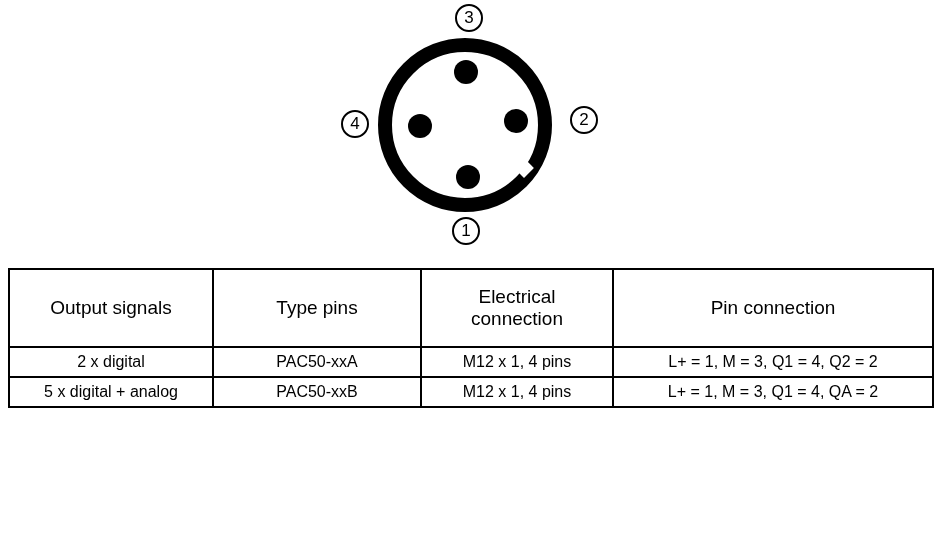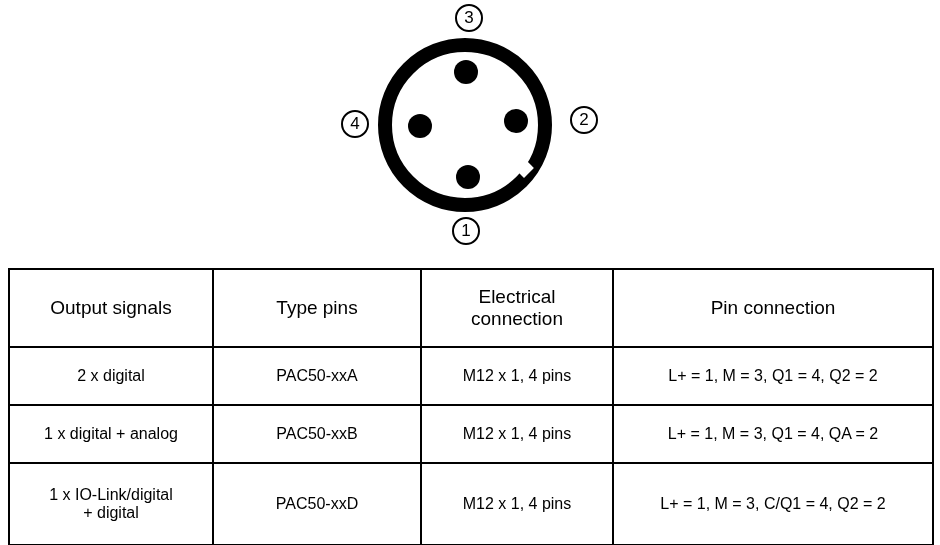--- a/index.html
+++ b/index.html
@@ -54,21 +54,21 @@
     padding: 2px 6px;
     box-sizing: border-box;
   }
   table.pin-table th {
     font-size: 19px;
     font-weight: normal;
     height: 78px;
   }
   table.pin-table td {
     font-size: 16px;
-    height: 58px;
+    height: 30px;
   }
   tr.row-tall td { height: 82px; }
   col.c0 { width: 204px; }
   col.c1 { width: 208px; }
   col.c2 { width: 192px; }
   col.c3 { width: 320px; }
 </style>
 </head>
 <body>
 
@@ -105,28 +105,21 @@
       </tr>
     </thead>
     <tbody>
       <tr>
         <td>2 x digital</td>
         <td>PAC50-xxA</td>
         <td>M12 x 1, 4 pins</td>
         <td>L+ = 1, M = 3, Q1 = 4, Q2 = 2</td>
       </tr>
       <tr>
-        <td>1 x digital + analog</td>
+        <td>5 x digital + analog</td>
         <td>PAC50-xxB</td>
         <td>M12 x 1, 4 pins</td>
         <td>L+ = 1, M = 3, Q1 = 4, QA = 2</td>
-      </tr>
-      <tr class="row-tall">
-        <td>1 x IO-Link/digital
-+ digital</td>
-        <td>PAC50-xxD</td>
-        <td>M12 x 1, 4 pins</td>
-        <td>L+ = 1, M = 3, C/Q1 = 4, Q2 = 2</td>
       </tr>
     </tbody>
   </table>
 
 </div>
 
 </body></html>

